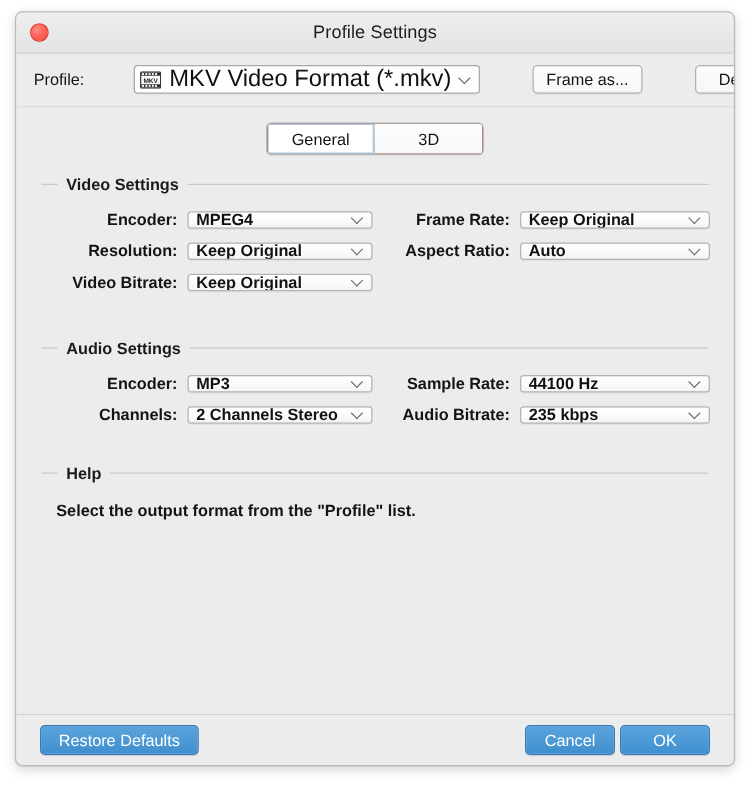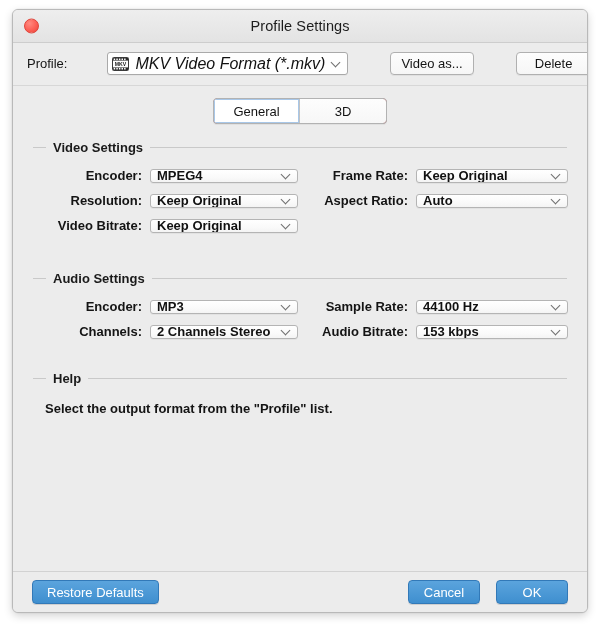--- a/index.html
+++ b/index.html
@@ -100,26 +100,25 @@
   }
   .mkv-icon {
     flex: 0 0 auto;
     width: 17px;
     height: 14px;
     margin-right: 6px;
     position: relative;
     display: block;
   }
   .profile-text {
-    font-size: 16px;
+    font-size: 19px;
     color: #111;
     white-space: nowrap;
     overflow: hidden;
     text-overflow: ellipsis;
-    font-style: italic;
   }
   .chevron {
     position: absolute;
     right: 7px;
     top: 50%;
     width: 9px;
     height: 9px;
     margin-top: -5px;
     pointer-events: none;
   }
@@ -294,21 +293,21 @@
     border: 1px solid #3279b8;
     border-radius: 4px;
     color: #ffffff;
     font-size: 13px;
     font-family: "Liberation Sans", sans-serif;
     cursor: pointer;
     box-shadow: 0 1px 0.5px rgba(0,0,0,0.12);
     box-sizing: border-box;
   }
   .footer-spacer { flex: 1 1 auto; }
-  .blue-btn + .blue-btn { margin-left: 16px; }
+  .blue-btn + .blue-btn { margin-left: 4px; }
 </style>
 </head>
 <body>
 
 <div id="root">
   <div class="window">
 
     <div class="titlebar">
       <div class="close-btn"></div>
       <div class="win-title">Profile Settings</div>
@@ -333,21 +332,21 @@
             <rect x="6.9" y="10.9" width="1.5" height="1.6" fill="#ffffff"></rect>
             <rect x="9.5" y="10.9" width="1.5" height="1.6" fill="#ffffff"></rect>
             <rect x="12.1" y="10.9" width="1.5" height="1.6" fill="#ffffff"></rect>
             <text x="8.5" y="9.1" font-family="Liberation Sans, sans-serif" font-size="5.2" font-weight="bold" fill="#1a1a1a" text-anchor="middle">MKV</text>
           </svg>
         </span>
         <span class="profile-text">MKV Video Format (*.mkv)</span>
         <span class="chevron"></span>
       </div>
 
-      <button class="push-btn">Video as...</button>
+      <button class="push-btn">Frame as...</button>
       <button class="push-btn">Delete</button>
     </div>
 
     <div class="tabbar-wrap">
       <div class="segmented">
         <div class="seg active">General</div>
         <div class="seg">3D</div>
       </div>
     </div>
 
@@ -419,21 +418,21 @@
           </div>
 
           <div class="fld-label">Channels:</div>
           <div class="select">
             <span class="sel-text">2 Channels Stereo</span>
             <span class="chevron"></span>
           </div>
           <div class="spacer-col"></div>
           <div class="fld-label">Audio Bitrate:</div>
           <div class="select">
-            <span class="sel-text">153 kbps</span>
+            <span class="sel-text">235 kbps</span>
             <span class="chevron"></span>
           </div>
         </div>
       </div>
 
       <div class="gap-md"></div>
 
       <div class="group">
         <div class="group-head">
           <div class="rule-left"></div>

